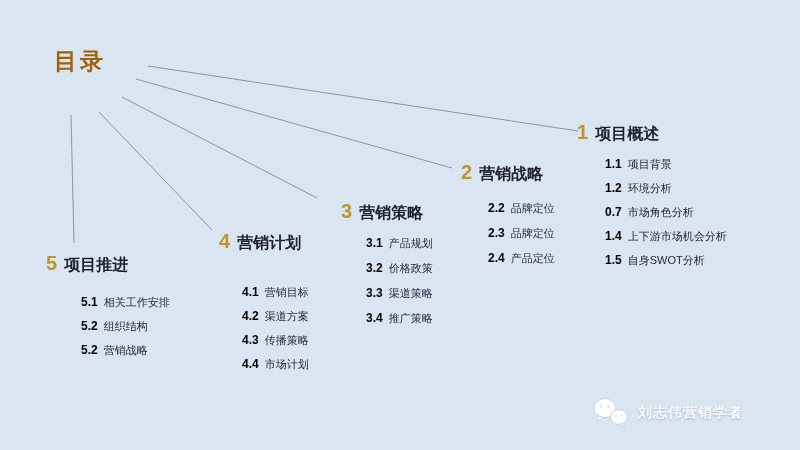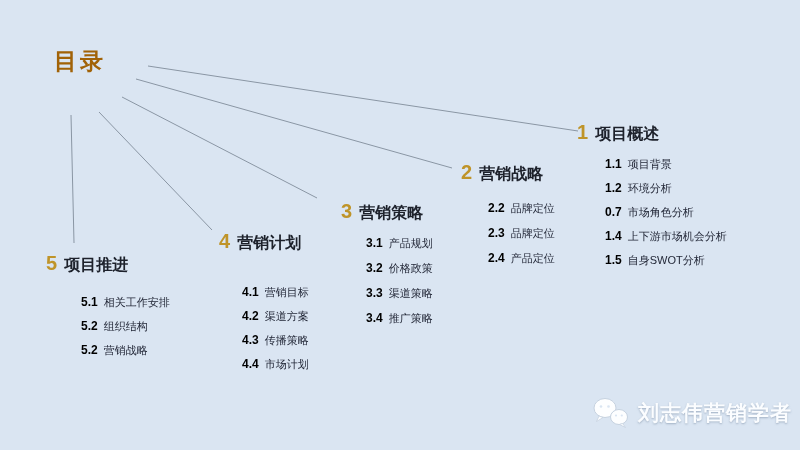--- a/index.html
+++ b/index.html
@@ -28,21 +28,21 @@
   .s1{left:577px;top:120px;} .s1 .sub-list{margin-top:8px;padding-left:28px;}
   .s2{left:461px;top:160px;} .s2 .sub-list{margin-top:12px;padding-left:27px;} .s2 .sub-list li{height:25px;}
   .s3{left:341px;top:199px;} .s3 .sub-list{margin-top:8px;padding-left:25px;}  .s3 .sub-list li{height:25px;}
   .s4{left:219px;top:229px;} .s4 .sub-list{margin-top:27px;padding-left:23px;}
   .s5{left:46px;top:251px;}  .s5 .sub-list{margin-top:15px;padding-left:35px;}
   .watermark{
     position:absolute;left:592px;top:397px;
     display:flex;align-items:center;gap:8px;
   }
   .watermark-text{
-    font-size:21px;font-weight:bold;letter-spacing:1px;
+    font-size:14px;font-weight:bold;letter-spacing:1px;
     color:#fbfdff;text-shadow:0 1px 2px rgba(130,148,170,0.65);
   }
   .wechat-icon svg{display:block;}
 </style>
 </head>
 <body>
 
 <div class="slide">
 
   <svg class="connector-svg" viewBox="0 0 800 450">

